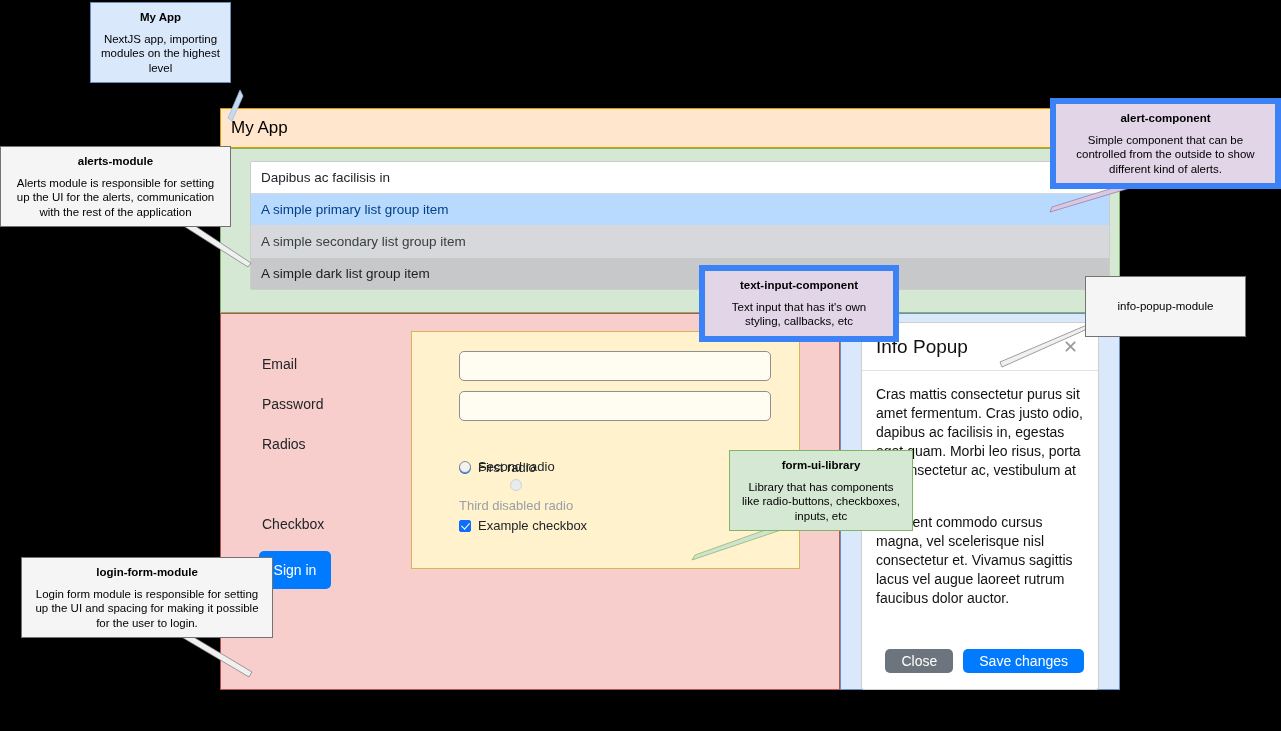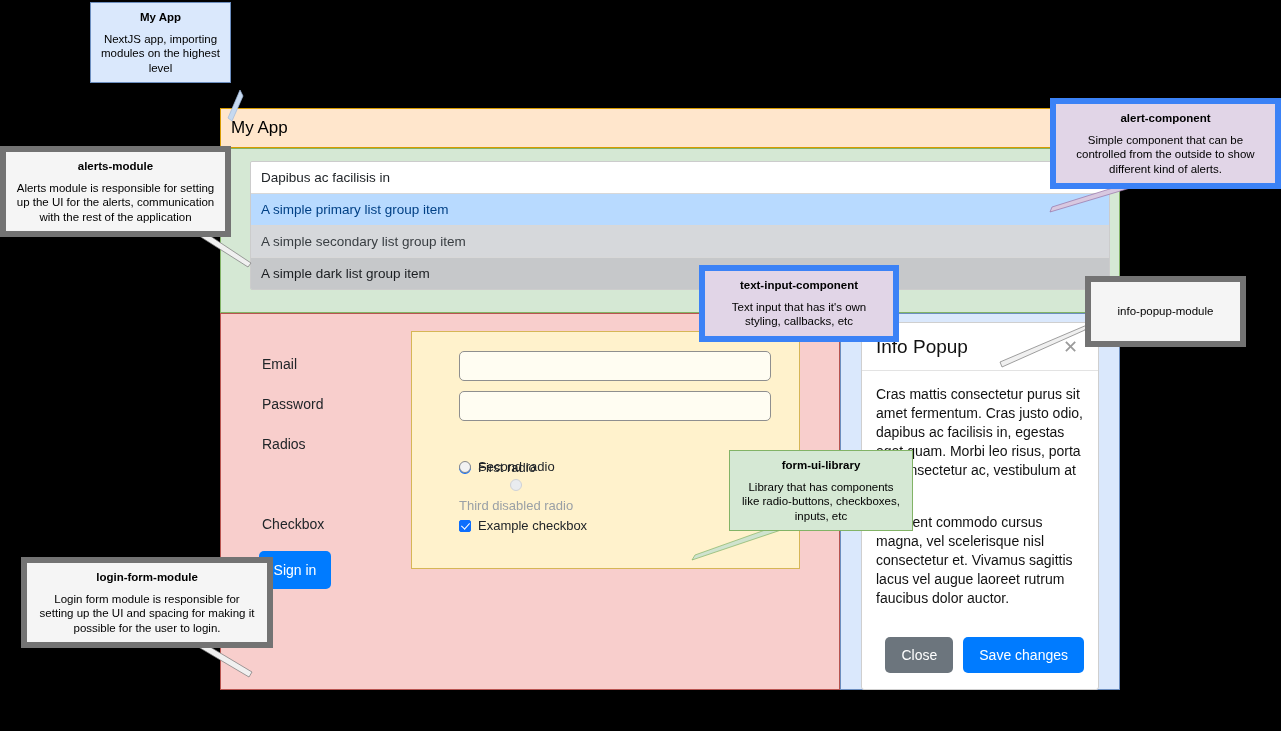--- a/index.html
+++ b/index.html
@@ -131,35 +131,35 @@
   }
   #popup-body { padding: 14px 14px 0 14px; flex: 1; }
   #popup-body p {
     margin: 0 0 14px 0; font-size: 14px; line-height: 19px; color: #111;
   }
   #popup-footer {
     padding: 0 14px 16px 14px; display: flex; gap: 10px; justify-content: flex-end;
   }
   .popup-btn {
     border: none; border-radius: 5px; color: #fff; font-size: 14px;
-    padding: 10px 16px; cursor: pointer; font-family: "Liberation Sans", sans-serif;
+    padding: 4px 16px; cursor: pointer; font-family: "Liberation Sans", sans-serif;
   }
   #close-button { background: #6c757d; }
   #save-button { background: #007bff; }
 
   
   .callout {
     position: absolute; text-align: center; padding: 7px 9px;
     font-size: 11.5px; line-height: 14.5px; color: #000;
   }
   .callout .c-title { font-weight: bold; display: block; margin-bottom: 7px; }
   .callout .c-body { display: block; }
   .c-blue   { background: #dae8fc; border: 1px solid #6c8ebf; }
   .c-purple { background: #e1d5e7; border: 6px solid #3b82f6; }
-  .c-white  { background: #f5f5f5; border: 6px solid #737373; }
+  .c-white  { background: #f5f5f5; border: 1px solid #737373; }
   .c-green  { background: #d5e8d4; border: 1px solid #82b366; }
 
   #callout-myapp      { left: 90px;   top: 2px;   width: 141px; }
   #callout-alerts     { left: 0px;    top: 146px; width: 231px; }
   #callout-alertcomp  { left: 1050px; top: 98px;  width: 231px; }
   #callout-textinput  { left: 699px;  top: 265px; width: 200px; }
   #callout-infopopup  { left: 1085px; top: 276px; width: 161px; padding-top: 22px; padding-bottom: 22px; }
   #callout-formui     { left: 729px;  top: 450px; width: 184px; }
   #callout-loginform  { left: 21px;   top: 557px; width: 252px; }
 

